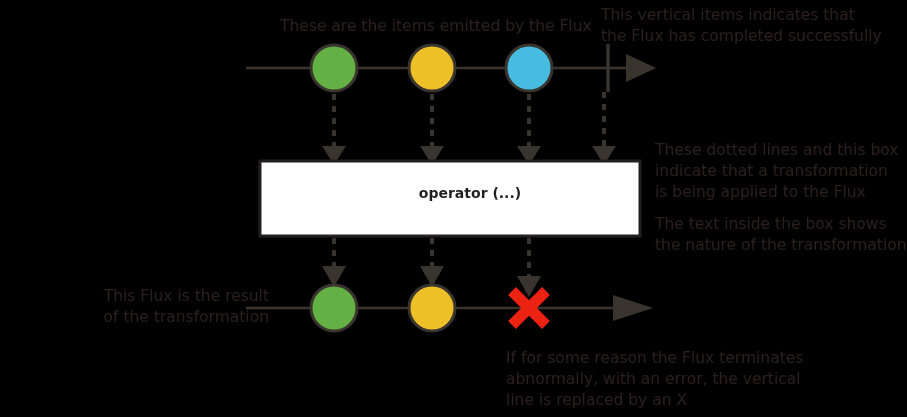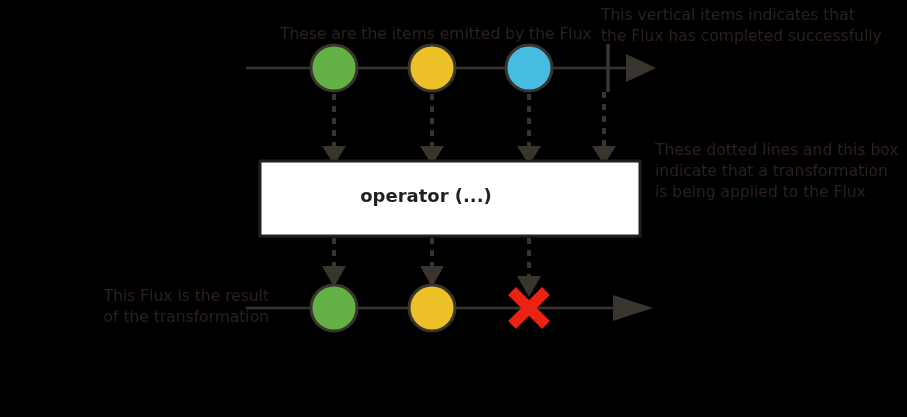--- a/index.html
+++ b/index.html
@@ -33,24 +33,25 @@
   }
   .ann-center { text-align: center; }
   .ann-right  { text-align: right; }
   .ann-left   { text-align: left; }
 
   .op-label {
     position: absolute;
     color: #231f20;
     font-family: "DejaVu Sans", "Liberation Sans", sans-serif;
     font-weight: bold;
-    font-size: 18px;
+    font-size: 14px;
     width: 332px;
     text-align: center;
     white-space: pre;
+    margin-left: 44px;
   }
 </style>
 </head>
 <body>
 
 <div id="stage">
 
   <svg class="layer" viewBox="0 0 907 417">
     <defs>
       <marker id="arrowRight" markerWidth="10" markerHeight="10" refX="0" refY="5" orient="auto" markerUnits="userSpaceOnUse">
@@ -114,27 +115,32 @@
       <g>
         <line x1="512" y1="291" x2="546" y2="325" stroke="#ec2213" stroke-width="11" stroke-linecap="butt"></line>
         <line x1="546" y1="291" x2="512" y2="325" stroke="#ec2213" stroke-width="11" stroke-linecap="butt"></line>
       </g>
     </g>
   </svg>
 
   <div class="op-label" style="left:260px; top:185px;">operator (...)</div>
 
 
-  <div class="ann ann-center" style="left:280px; top:24px; width:300px;">These are the items emitted by the Flux</div>
+  <div class="ann ann-center" style="left:280px; top:16px; width:300px;">These are the items emitted by the Flux</div>
 
   <div class="ann ann-left" style="left:601px; top:5px; width:306px;">This vertical items indicates that
 the Flux has completed successfully</div>
 
   <div class="ann ann-left" style="left:655px; top:134px; width:252px;margin-top:6px;">These dotted lines and this box
 indicate that a transformation
 is being applied to the Flux</div>
 
+  <div class="ann ann-left" style="left:655px; top:214px; width:252px;">The text inside the box shows
+the nature of the transformation</div>
 
   <div class="ann ann-right" style="left:0px; top:286px; width:232px;padding-left:37px;">This Flux is the result
 of the transformation</div>
 
+  <div class="ann ann-left" style="left:506px; top:348px; width:400px;">If for some reason the Flux terminates
+abnormally, with an error, the vertical
+line is replaced by an X</div>
 
 </div>
 
 </body></html>

